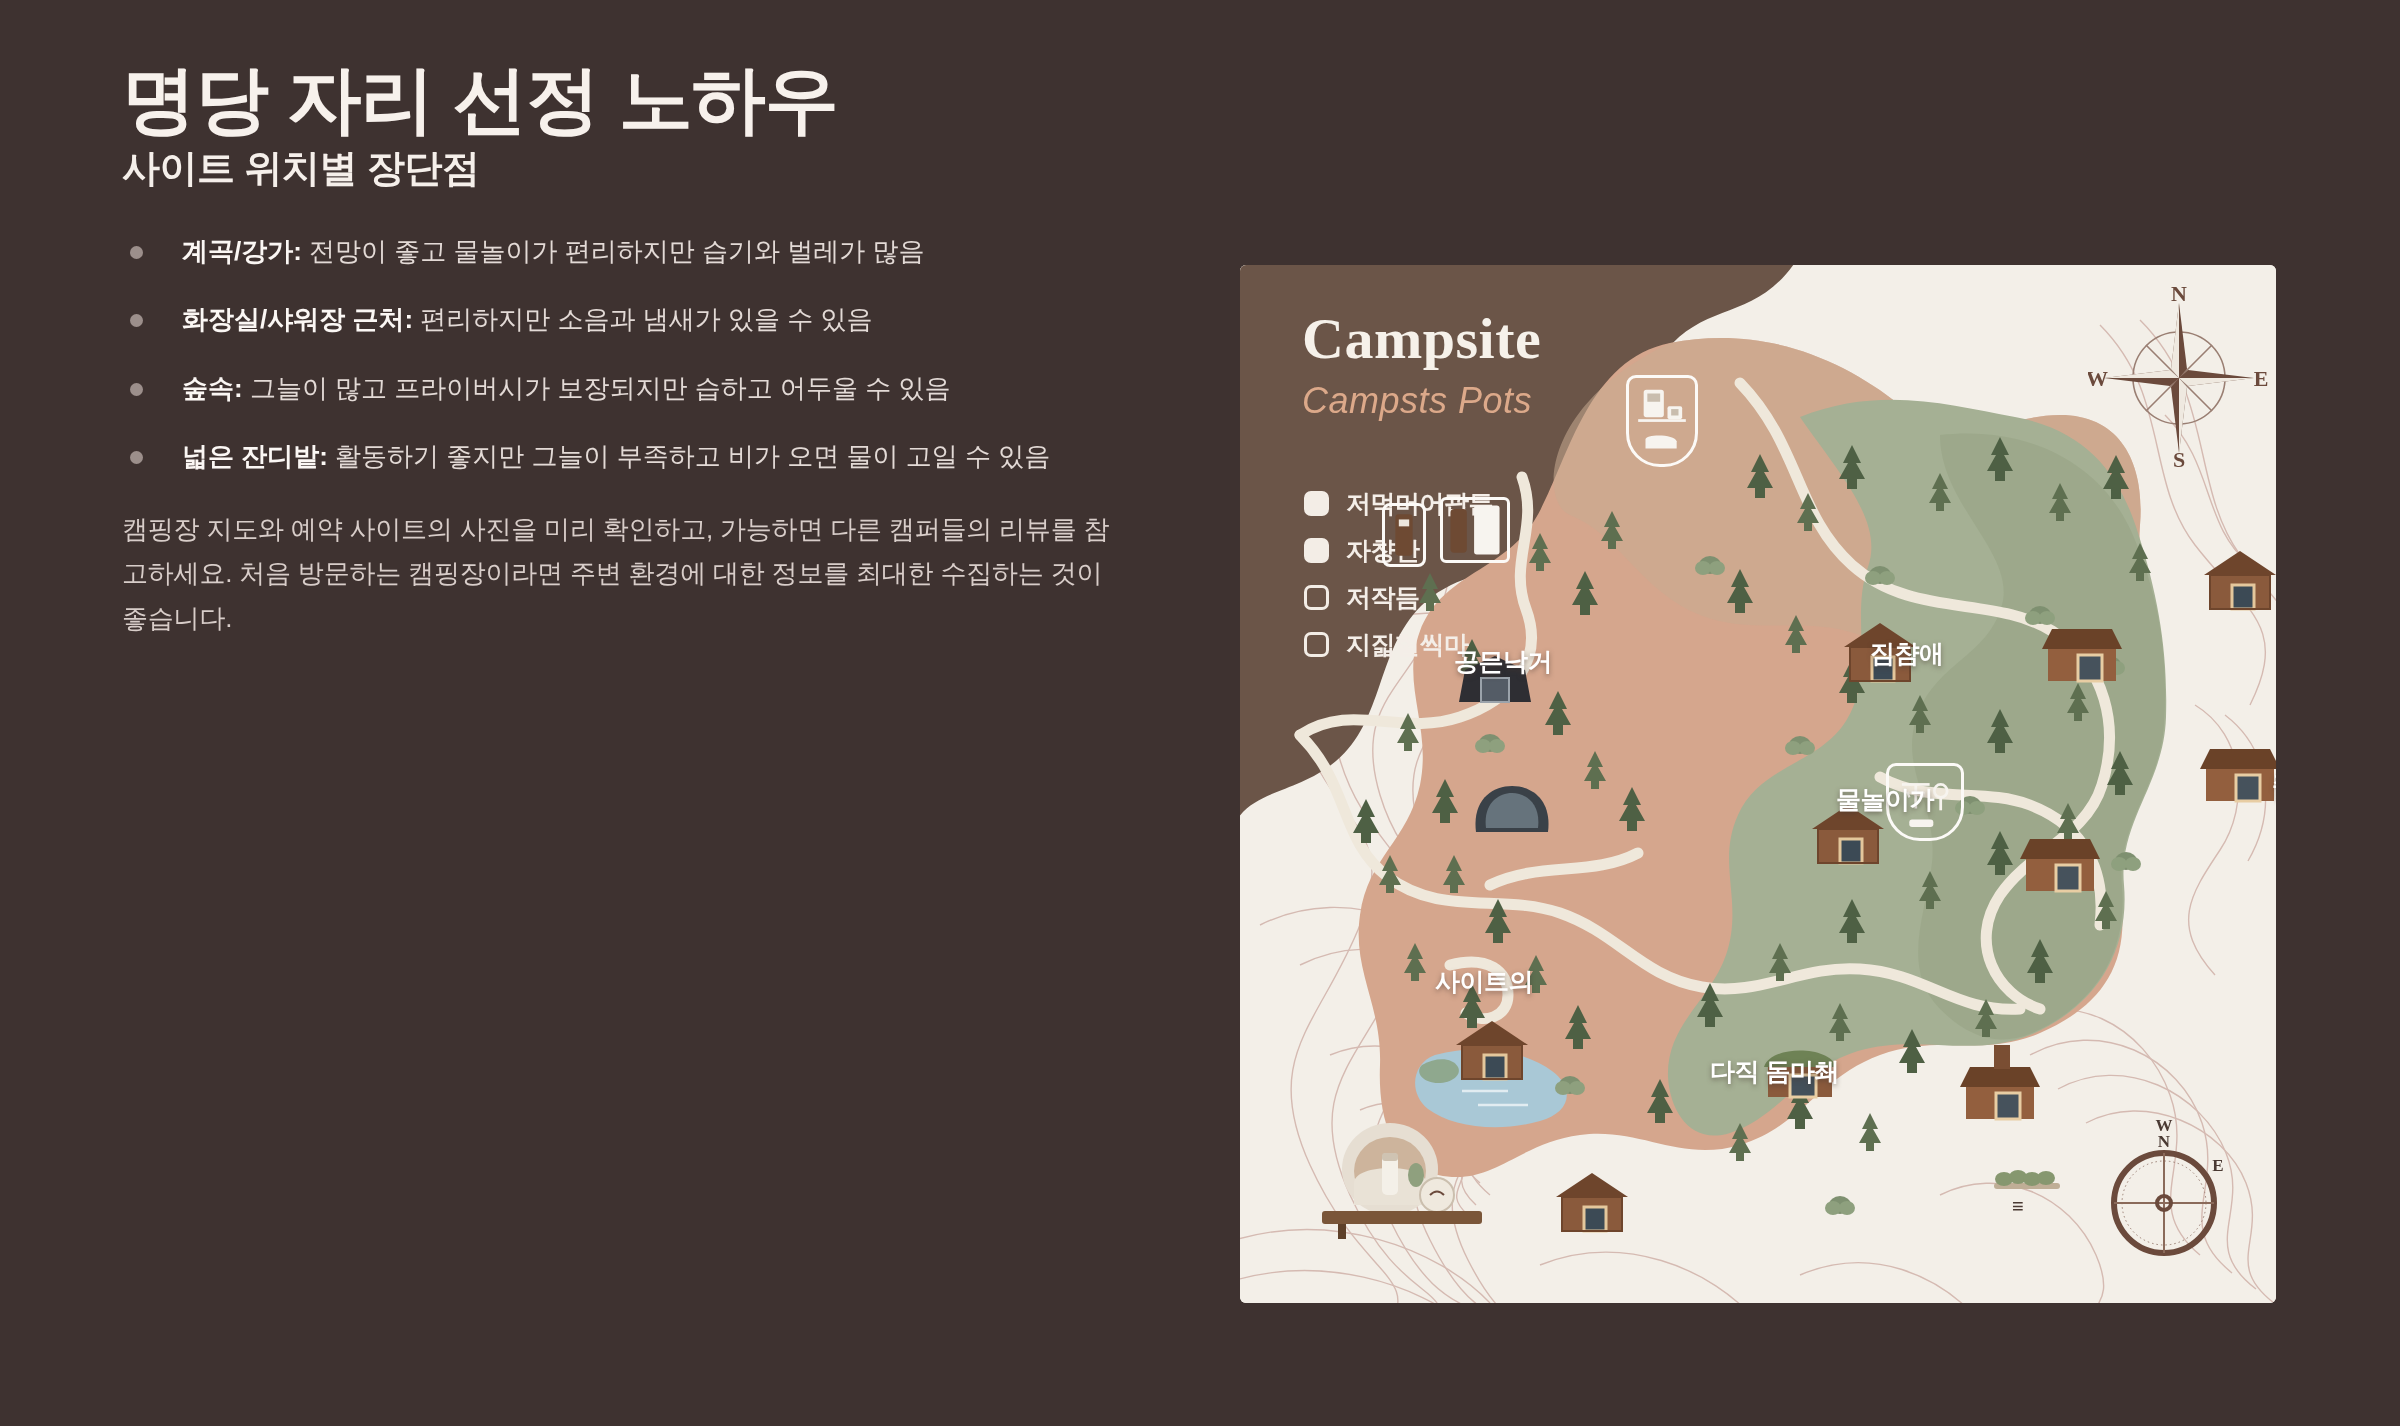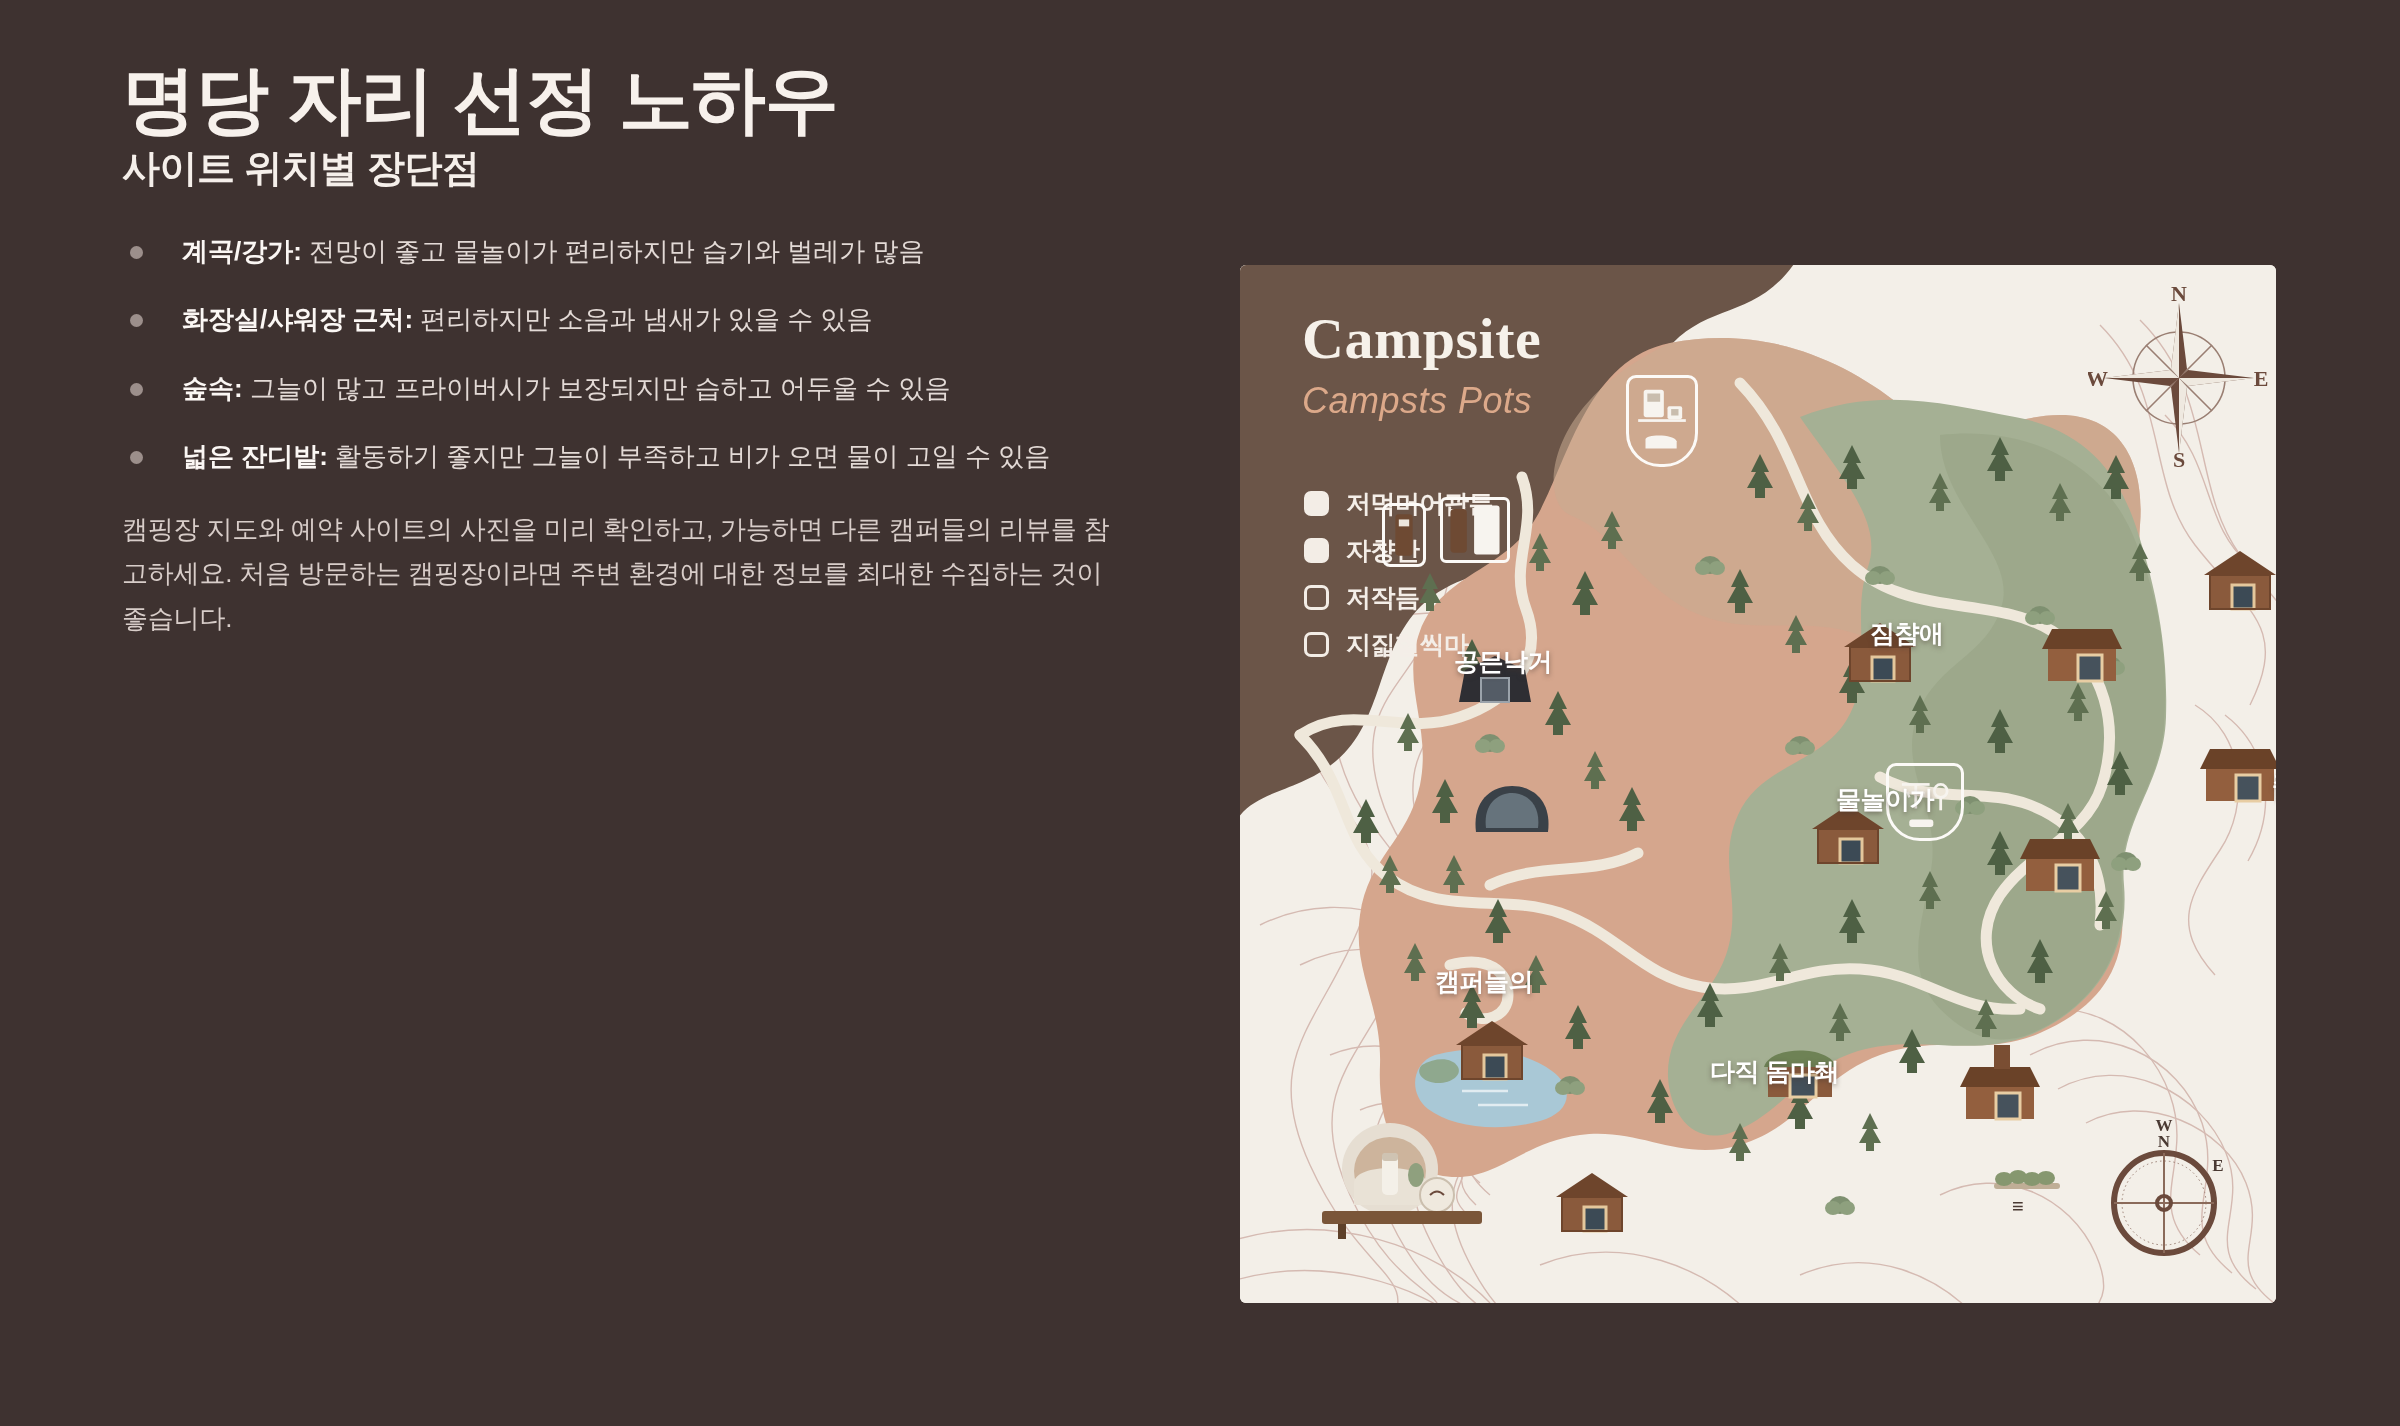--- a/index.html
+++ b/index.html
@@ -404,25 +404,25 @@
         <span class="legend-mark"></span>
         <span class="legend-label">저작듬</span>
       </div>
       <div class="legend-row">
         <span class="legend-mark"></span>
         <span class="legend-label">지짋혈씩마</span>
       </div>
     </div>
 
     <div class="mlabel" style="left:176px;  top:380px;margin-left:38px;">공믄낙거</div>
-    <div class="mlabel" style="left:630px;  top:352px;">짐챰애</div>
+    <div class="mlabel" style="left:630px;  top:372px;">짐챰애</div>
 
     <div class="mlabel" style="left:596px;  top:518px;">물놀이가</div>
     <div class="mlabel" style="left:1032px; top:504px;">쫌 머잘돔</div>
-    <div class="mlabel" style="left:195px;  top:700px;">캠퍼들의</div>
+    <div class="mlabel" style="left:195px;  top:700px;">사이트의</div>
     <div class="mlabel" style="left:470px;  top:790px;">다직 돔마쵀</div>
 
     <div class="badge" style="left:386px; top:110px; width:72px; height:92px; border-radius:10px 10px 34px 34px;">
       <svg viewBox="0 0 72 92" style="width:100%;height:100%;">
         <rect x="16" y="12" width="22" height="30" rx="3" fill="#F7F4EF"></rect>
         <rect x="20" y="16" width="14" height="9" fill="#C9BDAE"></rect>
         <rect x="42" y="30" width="16" height="14" rx="2" fill="#F7F4EF"></rect>
         <rect x="46" y="33" width="8" height="7" fill="#C9BDAE"></rect>
         <rect x="10" y="44" width="52" height="3" fill="#F7F4EF"></rect>
         <path d="M18 66 C 18 60, 50 60, 52 68 L 52 76 L 18 76 Z" fill="#F7F4EF"></path>

